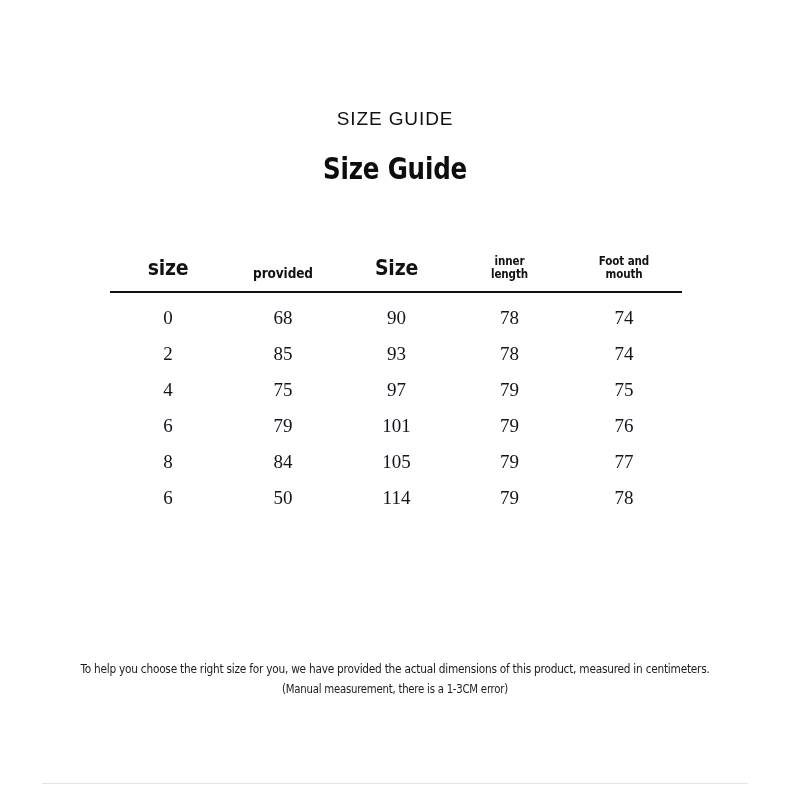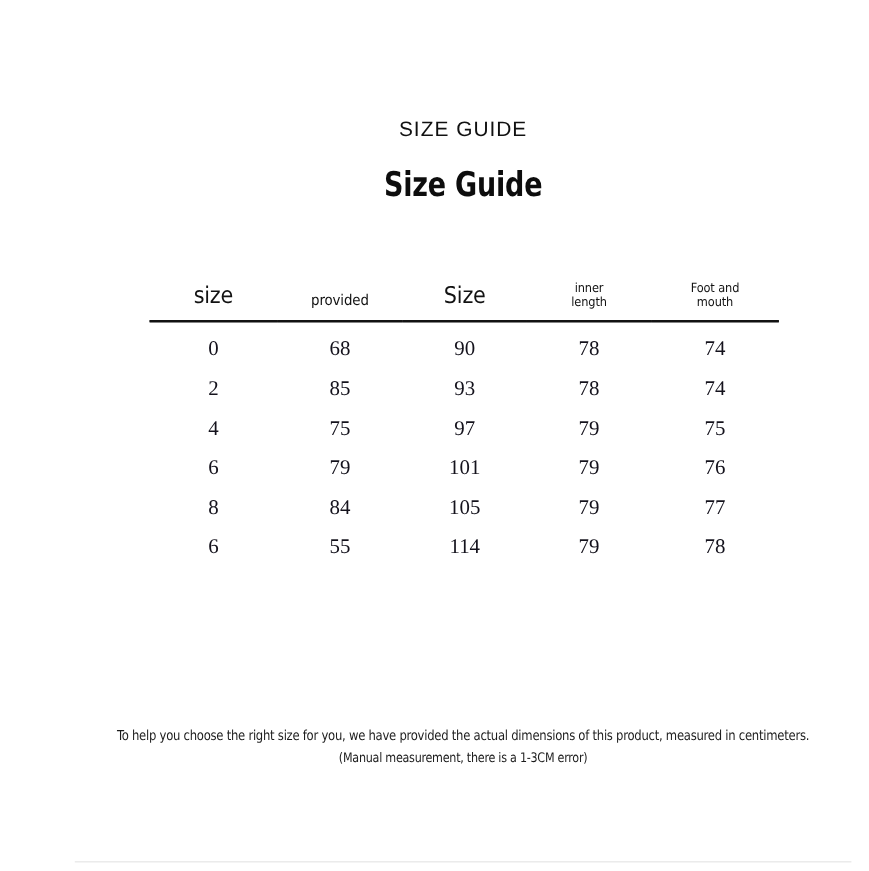--- a/index.html
+++ b/index.html
@@ -12,21 +12,20 @@
     height: 792px;
     position: relative;
     font-family: "Liberation Sans", sans-serif;
     color: #1a1a1a;
     overflow: hidden;
   }
 
   .page {
     position: absolute;
     inset: 0;
-    margin-left: 26px;
   }
 
   
   .eyebrow {
     position: absolute;
     top: 109px;
     left: 0;
     width: 790px;
     text-align: center;
     font-family: "Liberation Sans", sans-serif;
@@ -67,21 +66,21 @@
     table-layout: fixed;
   }
 
   table.size-table col.c-size   { width: 116px; }
   table.size-table col.c-waist  { width: 114px; }
   table.size-table col.c-hips   { width: 113px; }
   table.size-table col.c-inner  { width: 113px; }
   table.size-table col.c-foot   { width: 116px; }
 
   thead th {
-    font-weight: 400;
+    font-weight: 700;
     text-align: center;
     vertical-align: bottom;
     padding: 0 0 10px 0;
     color: #121212;
     font-family: "DejaVu Sans Condensed", "Liberation Sans Narrow", "Liberation Sans", sans-serif;
     line-height: 1.12;
     white-space: pre-line;
   }
 
   thead th.h-lg {
@@ -211,21 +210,21 @@
         </tr>
         <tr>
           <td>8</td>
           <td>84</td>
           <td>105</td>
           <td>79</td>
           <td>77</td>
         </tr>
         <tr>
           <td>6</td>
-          <td>55</td>
+          <td>50</td>
           <td>114</td>
           <td>79</td>
           <td>78</td>
         </tr>
       </tbody>
     </table>
   </div>
 
   <div class="note note-1">To help you choose the right size for you, we have provided the actual dimensions of this product, measured in centimeters.</div>
 

